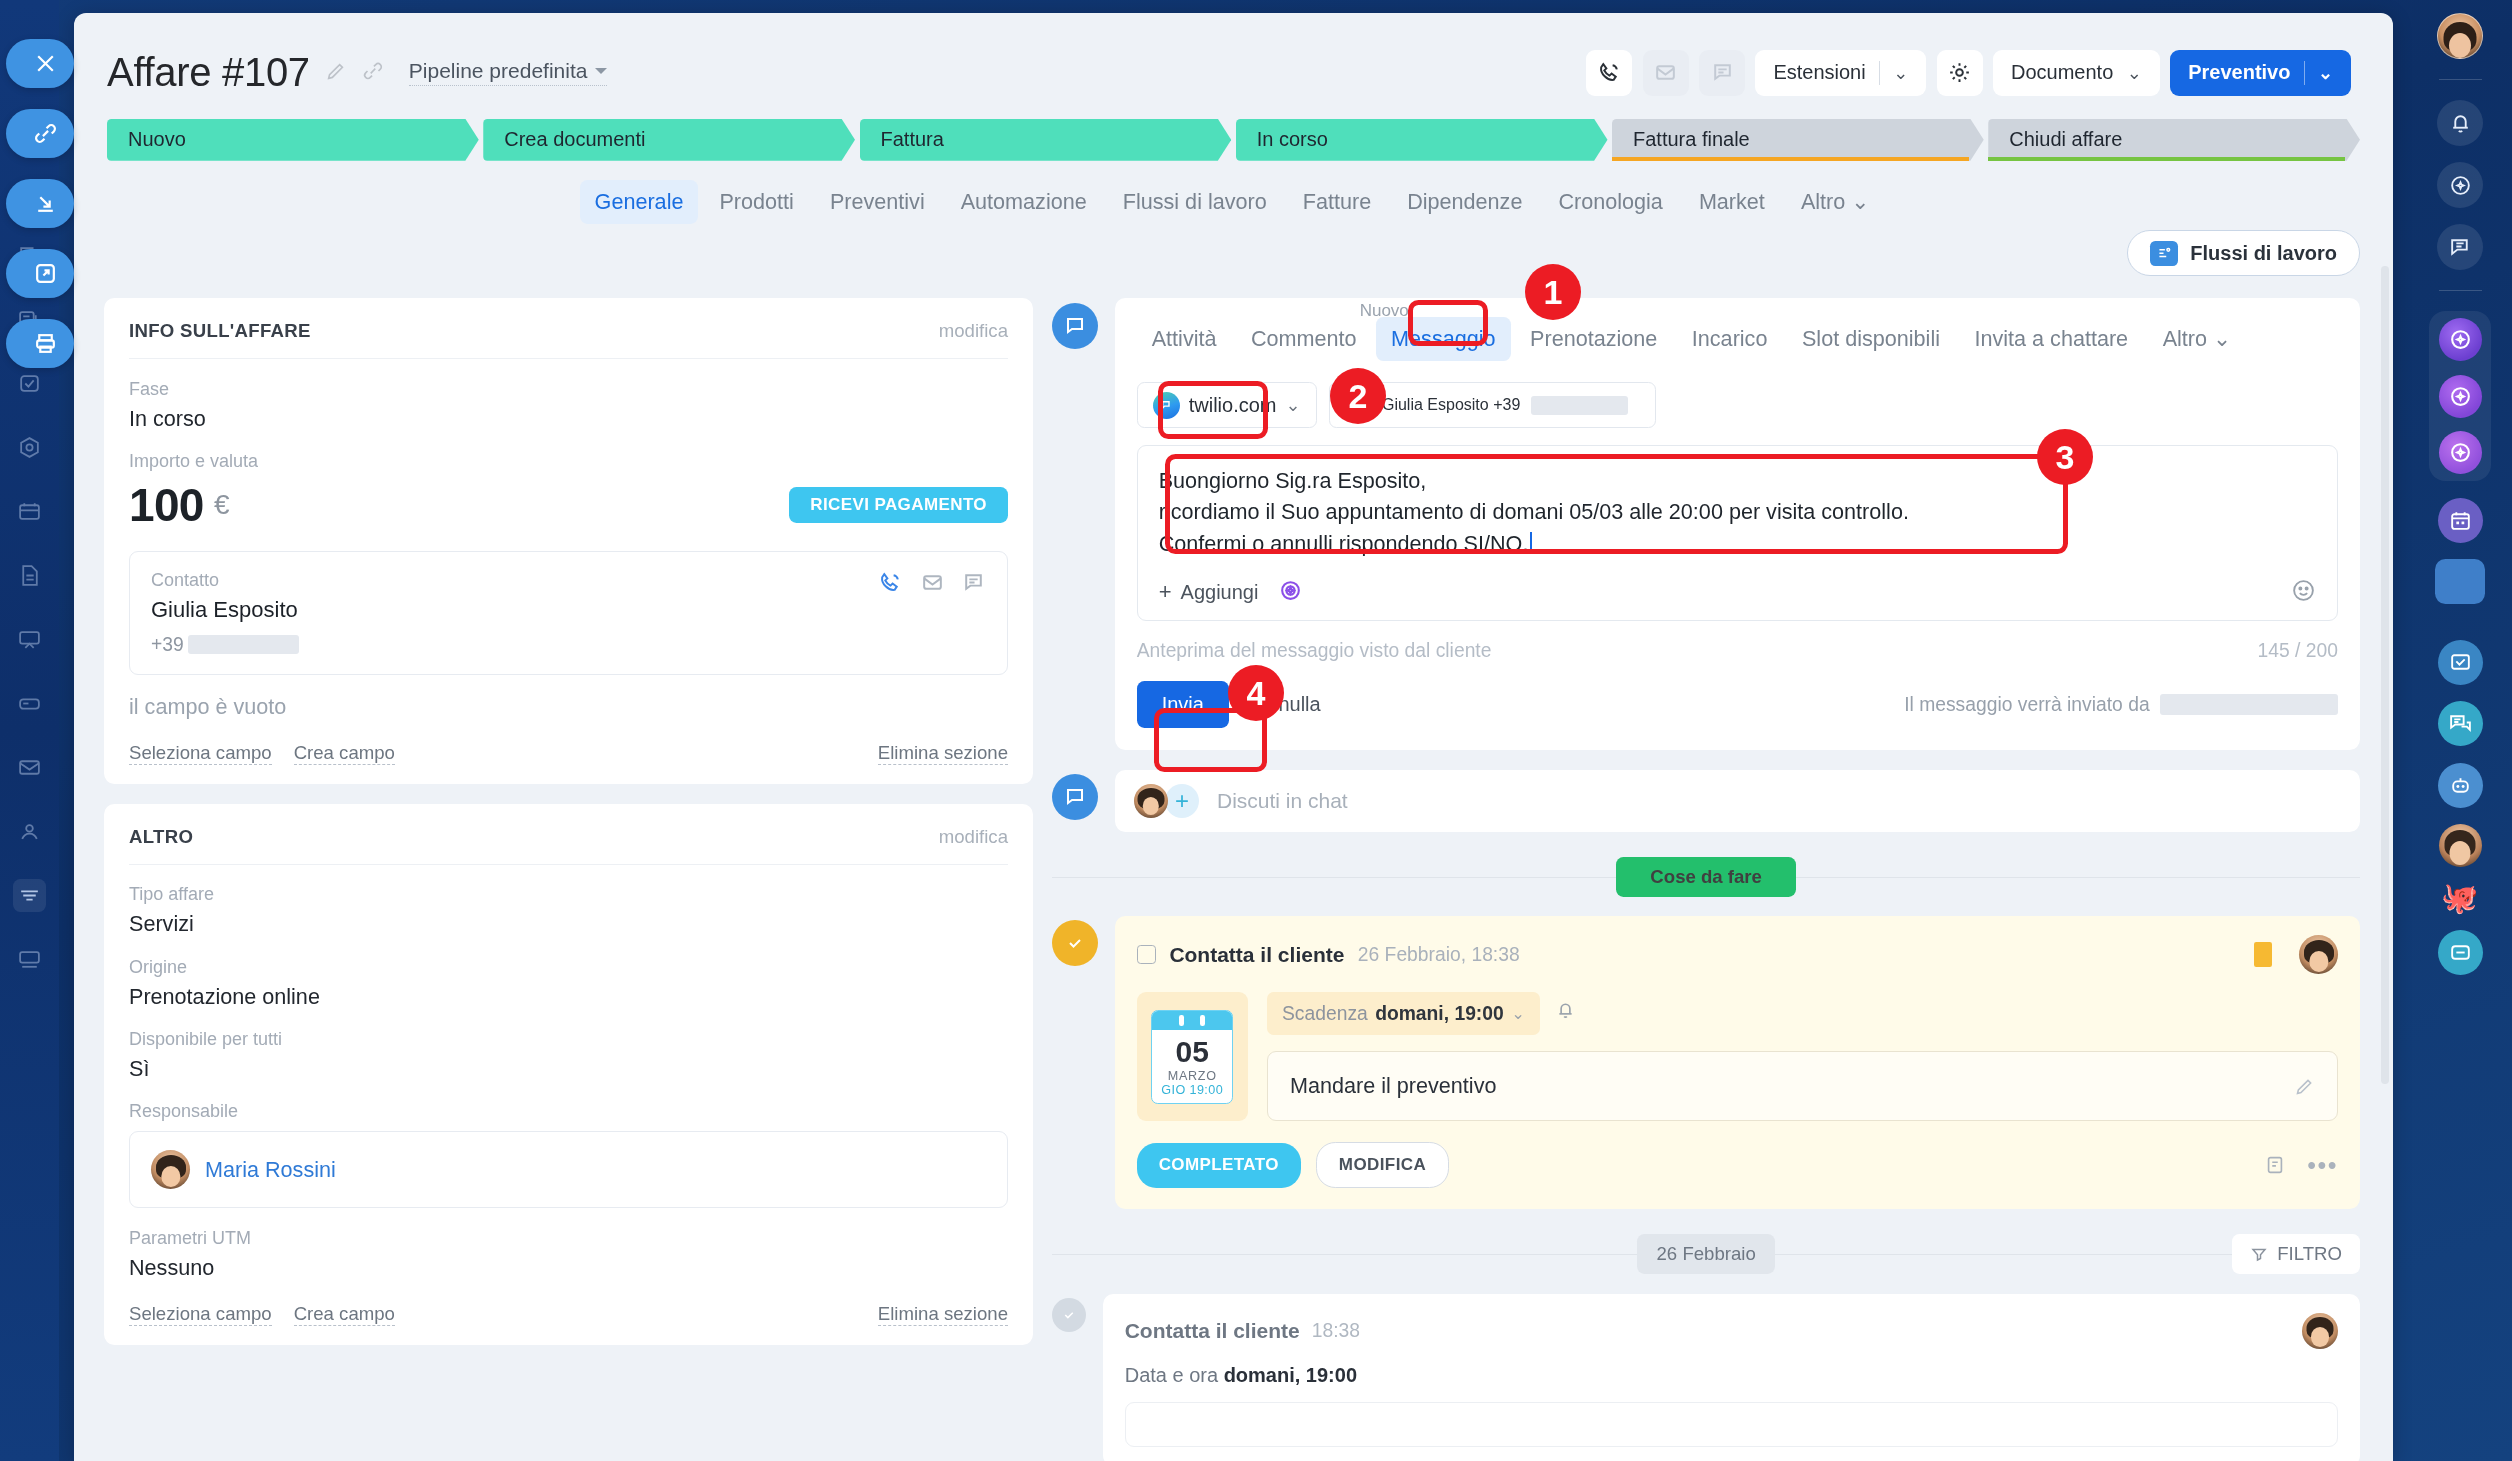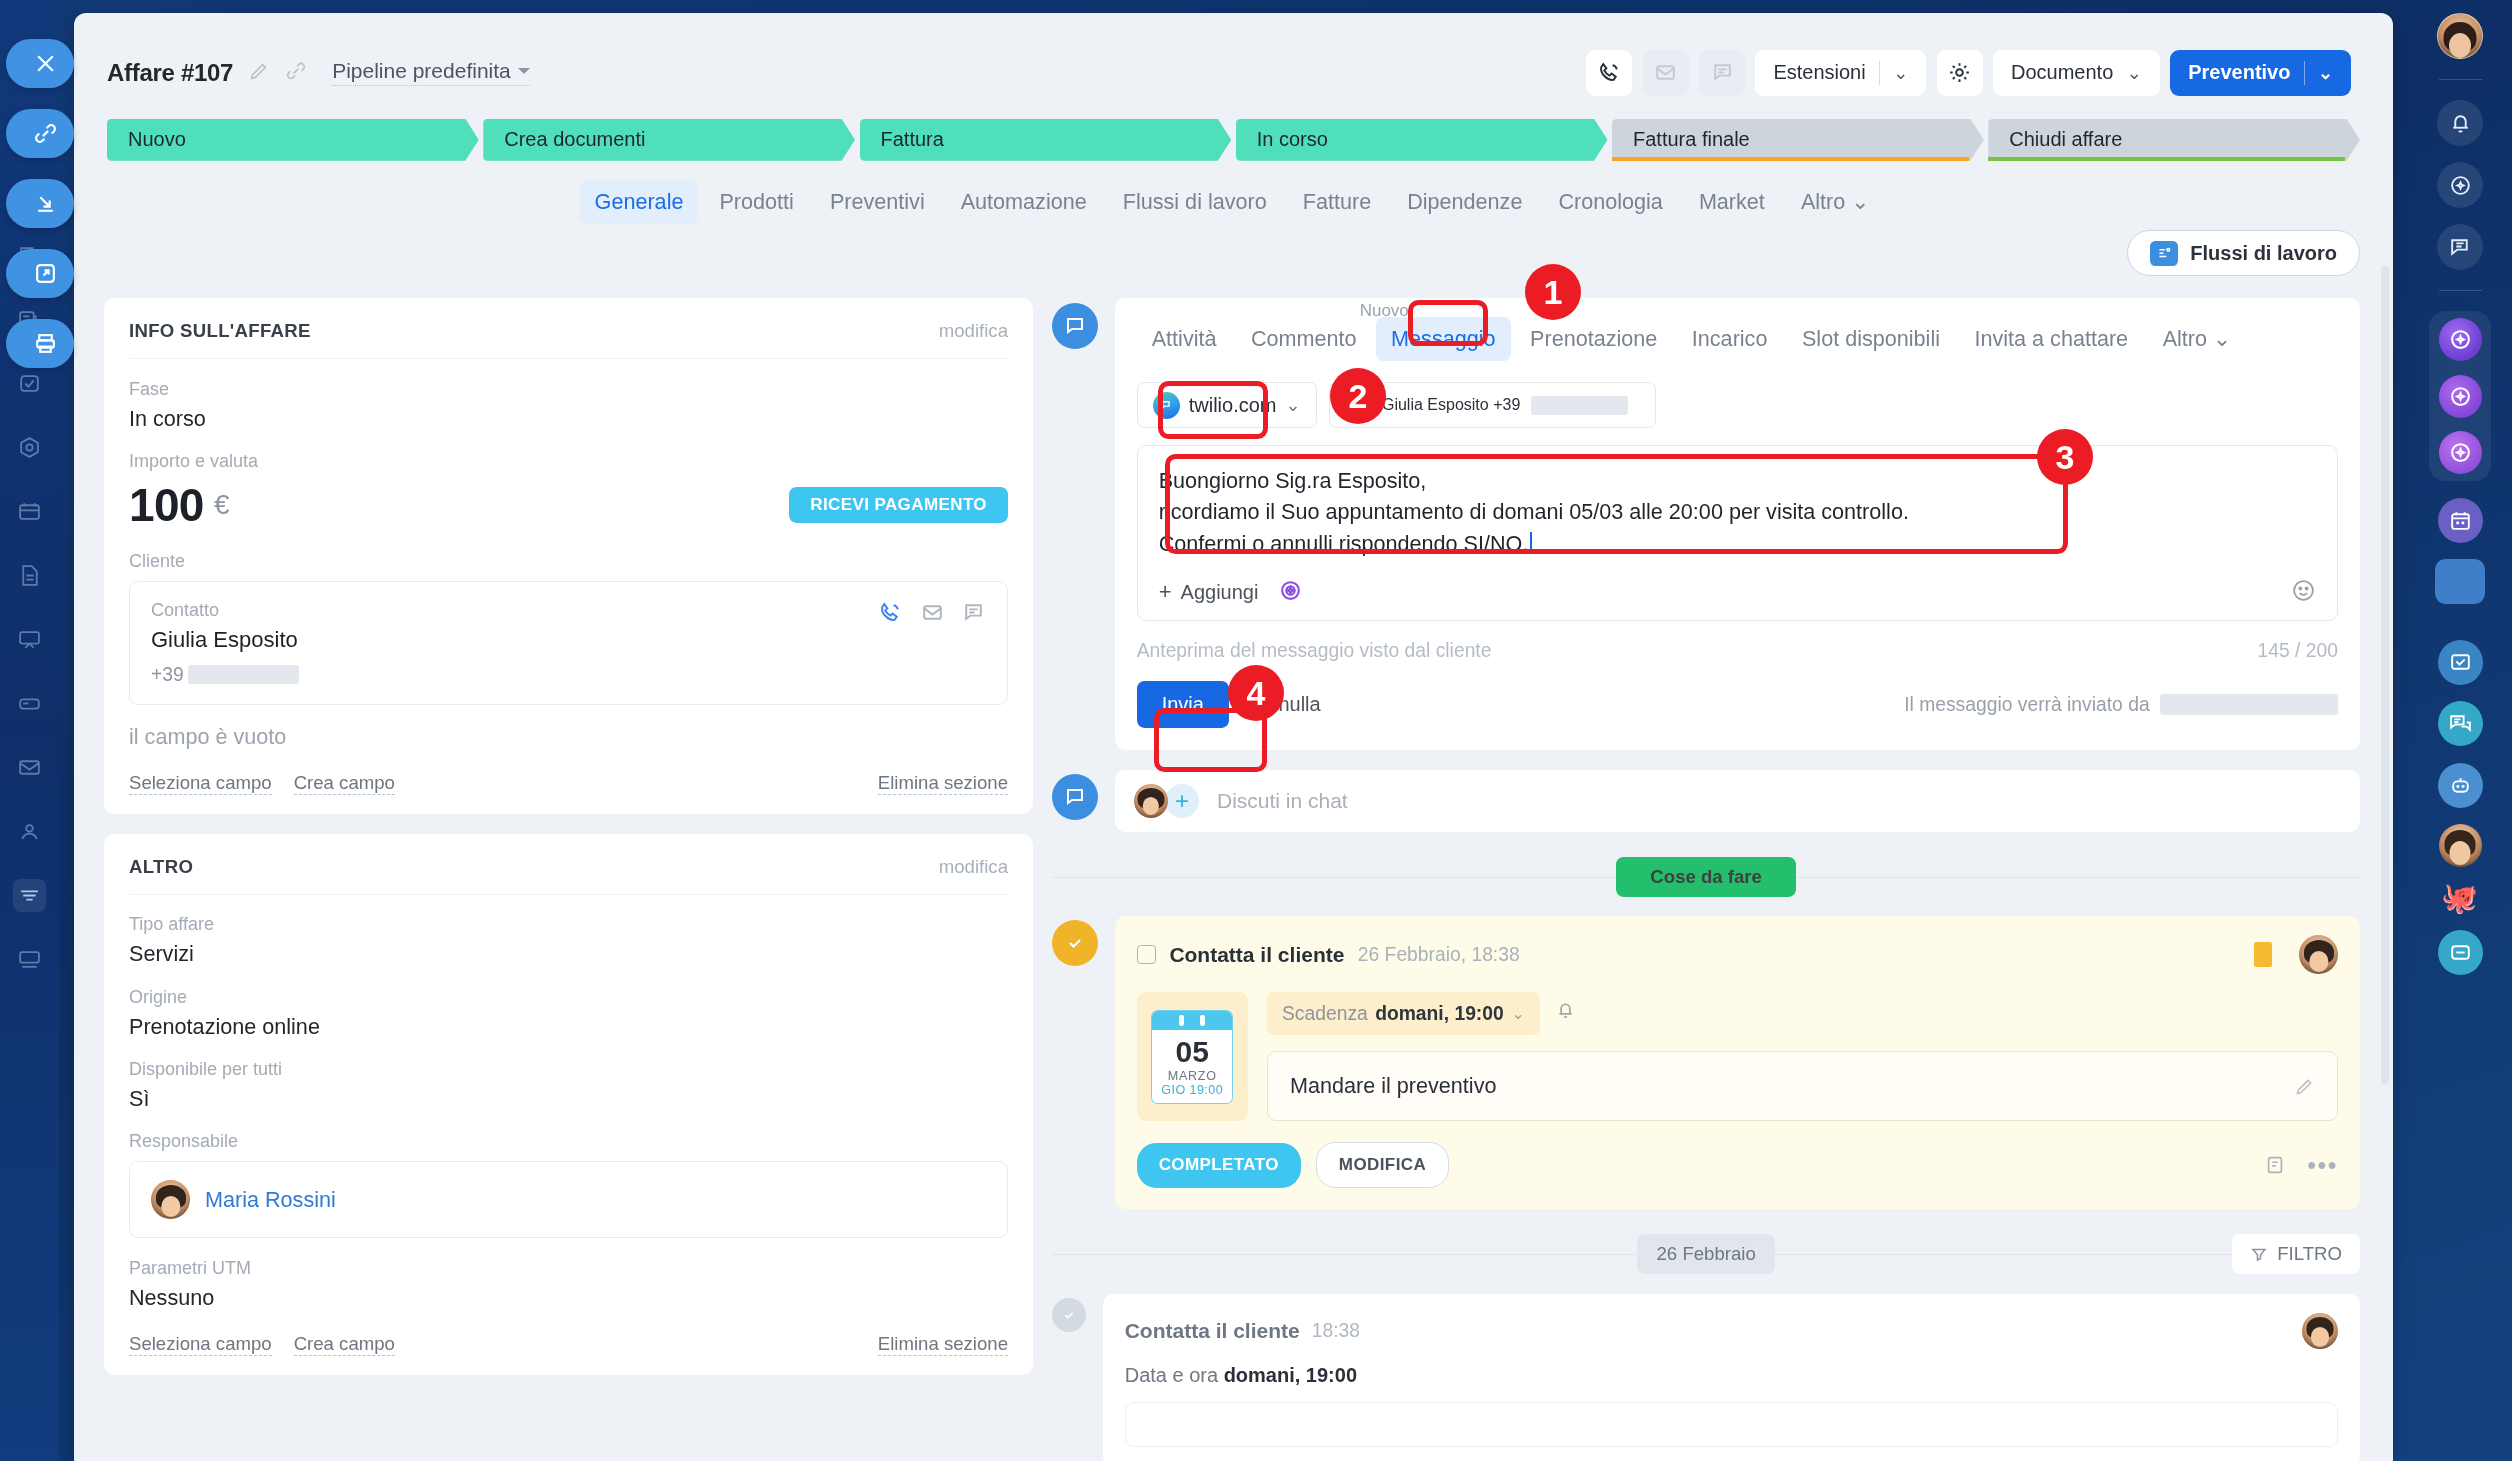--- a/index.html
+++ b/index.html
@@ -94,21 +94,21 @@
 
   
   #sheet {
     position: absolute; left: 74px; top: 13.4px; width: 2319px; height: 1448px;
     background: #eef2f7; border-radius: 12px 12px 0 0; overflow: hidden;
     box-shadow: 0 3px 19.3px rgba(0,0,0,.22);
   }
 
   
   #deal-header { display: flex; align-items: center; padding: 30px 42px 0 33px; height: 89px; }
-  #deal-title { font-size: 24px; font-weight: 700; color: #25272b; letter-spacing: -0.3px; }
+  #deal-title { font-size: 40px; font-weight: 400; color: #25272b; letter-spacing: -0.3px; }
   .hdr-ico { margin-left: 15px; opacity: .32; }
   .hdr-ico svg { width: 22px; height: 22px; stroke:#59606a; fill:none; stroke-width:1.8; }
   #pipeline-select {
     margin-left: 25px; font-size: 21px; color: #4b5460;
     border-bottom: 1.5px dotted #b9c2cd; padding-bottom: 2.2px; display:flex; align-items:center; gap:7.4px;
   }
   .caret { width:0;height:0;border-left:6px solid transparent;border-right:6px solid transparent;border-top:6.7px solid #8c97a4; }
   #hdr-right { margin-left: auto; display: flex; align-items: center; gap: 10.4px; }
   .icon-btn {
     width: 46px; height: 46px; border-radius: 9px; background: #fff;
@@ -573,21 +573,20 @@
         <div class="fld">
           <div class="fld-lbl">Importo e valuta</div>
           <div id="amount-row">
             <div id="amount">100</div>
             <div id="currency">€</div>
             <div id="btn-pagamento">RICEVI PAGAMENTO</div>
           </div>
         </div>
 
         <div class="fld">
-          <div class="fld-lbl">Cliente</div>
           <div class="subcard">
             <div class="contact-row">
               <div>
                 <div class="fld-lbl">Contatto</div>
                 <div class="contact-name">Giulia Esposito</div>
                 <div class="contact-phone">
                   <span>+39</span>
                   <span class="redacted"></span>
                 </div>
               </div>

